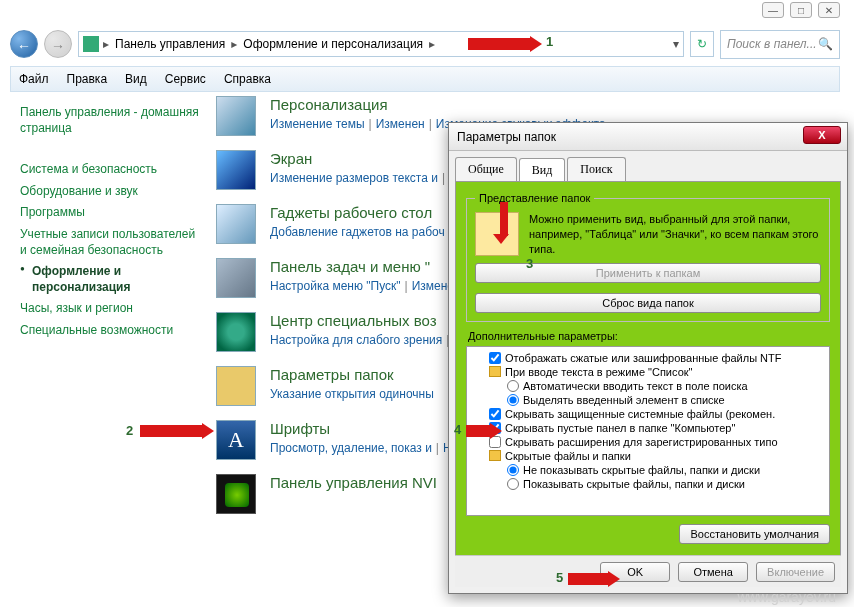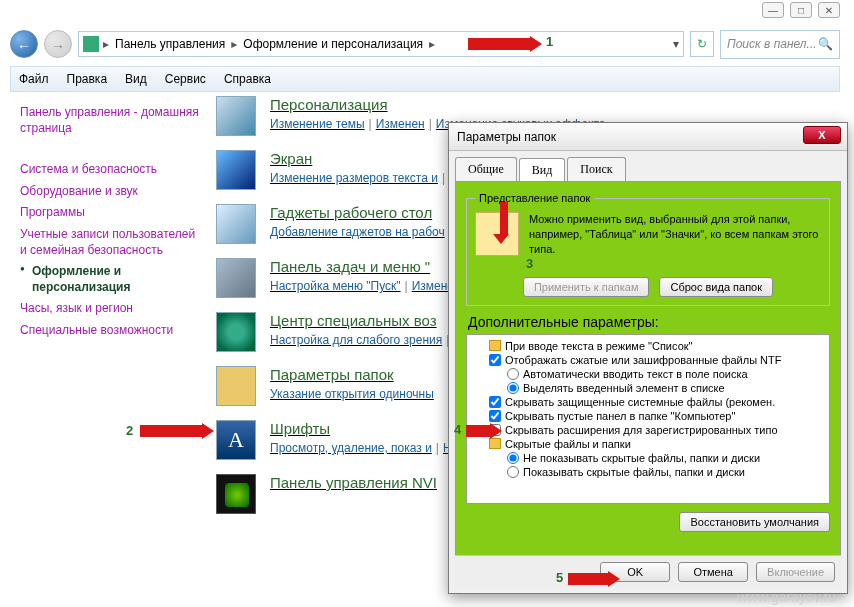--- a/index.html
+++ b/index.html
@@ -20,27 +20,27 @@
   .refresh { width:24px; height:26px; border:1px solid #b5cde0; background:#fff; display:flex; align-items:center; justify-content:center; color:#2a6; font-size:12px;}
   .search { width:120px; height:29px; border:1px solid #b5cde0; background:#fff; display:flex; align-items:center; padding:0 6px; color:#888; font-style:italic;}
   .search .mag { margin-left:auto; color:#2a6aaf; font-style:normal;}
   
   
   .menubar { position:absolute; left:10px; top:66px; right:14px; height:26px; background:linear-gradient(#f6f9fc,#e4eef7); border:1px solid #cfe0ee; display:flex; align-items:center; padding:0 8px; gap:18px;}
   .menubar span { color:#000; }
 
   
   .side { position:absolute; left:10px; top:96px; width:200px; padding:6px 10px; }
-  .side a { display:block; color:#a21caf; padding:3px 0; text-decoration:none; line-height:1.3; }
+  .side a { display:block; color:#15803d; padding:3px 0; text-decoration:none; line-height:1.3; }
   .side a.current { color:#1a4b2a; font-weight:bold; position:relative; padding-left:12px;}
   .side a.current::before { content:"●"; position:absolute; left:0; top:3px; font-size:8px; }
 
   
   .main { position:absolute; left:216px; top:96px; right:14px; bottom:0; overflow:hidden; }
-  .cat { display:flex; margin-bottom:14px;text-decoration:underline; }
+  .cat { display:flex; margin-bottom:14px; }
   .cat .ci { width:40px; height:40px; margin-right:14px; background:#6b9; border:1px solid #8ab; flex-shrink:0;}
   .cat .ci.i1{background:linear-gradient(135deg,#cde,#48a);} 
   .cat .ci.i2{background:linear-gradient(135deg,#6bf,#027);} 
   .cat .ci.i3{background:linear-gradient(135deg,#def,#69b);} 
   .cat .ci.i4{background:linear-gradient(135deg,#abc,#678);} 
   .cat .ci.i5{background:radial-gradient(circle,#3a8 30%,#064 80%);} 
   .cat .ci.i6{background:#e9c96a;} 
   .cat .ci.i7{background:linear-gradient(#36a,#036); position:relative;} .cat .ci.i7::after{content:"A";position:absolute;inset:0;display:flex;align-items:center;justify-content:center;color:#fff;font-size:22px;font-family:Georgia,serif;}
   .cat .ci.i8{background:#111;border-color:#555;position:relative;} .cat .ci.i8::after{content:"";position:absolute;left:8px;top:8px;width:24px;height:24px;background:radial-gradient(circle,#7c0,#060);border-radius:4px;}
   .cat h3 { color:#2d6a2f; font-size:15px; font-weight:normal; margin-bottom:2px;}
@@ -60,24 +60,24 @@
   .dlg .xbtn { position:absolute; right:6px; top:3px; width:38px; height:18px; background:linear-gradient(#e46,#a01); border:1px solid #7a0010; border-radius:3px; color:#fff; display:flex; align-items:center; justify-content:center; font-weight:bold; font-size:11px;}
   .dlg .tabs { display:flex; padding:6px 6px 0; gap:2px;}
   .dlg .tab { padding:4px 12px; border:1px solid #9a9a9a; border-bottom:none; background:#f4f4f4; border-radius:3px 3px 0 0;font-family:Liberation Serif, serif;}
   .dlg .tab.active { background:#fff; position:relative; top:1px;}
   .dlg .page { margin:0 6px 6px; border:1px solid #9a9a9a; background:#84cc16; padding:10px; height:400px; position:relative;}
   .dlg fieldset { border:1px solid #bcbcbc; padding:8px; font-size:11px; margin-bottom:8px;}
   .dlg legend { padding:0 4px; }
   .fv { display:flex; gap:10px; }
   .fvico { width:44px; height:44px; border:1px solid #c7b060; background:#fde9a0; }
   .fvtxt { flex:1; line-height:1.35; }
-  .btnrow { display:flex; gap:10px; margin-top:20px; justify-content:center;}
+  .btnrow { display:flex; gap:10px; margin-top:6px; justify-content:center;flex-direction:column;}
   .wbtn { padding:3px 10px; border:1px solid #8a8a8a; background:linear-gradient(#fdfdfd,#e3e3e3); border-radius:3px; font-size:11px;}
   .wbtn.dis { color:#9a9a9a; }
-  .advlbl { margin:4px 0 4px 2px; font-size:14px;}
+  .advlbl { margin:4px 0 4px 2px; font-size:11px;}
   .advbox { border:1px solid #9a9a9a; background:#fff; height:170px; overflow:auto; padding:4px 4px; font-size:11px;}
   .advbox .row { display:flex; align-items:center; gap:4px; padding:1px 0; white-space:nowrap;}
   .advbox .indent1 { padding-left:18px; }
   .advbox .indent2 { padding-left:36px; }
   .fld { width:12px; height:11px; background:#f3c445; border:1px solid #c79516; display:inline-block; flex-shrink:0;}
   .cb, .rb { width:12px; height:12px; flex-shrink:0; }
   .restore { text-align:right; margin-top:8px;}
   .dlgfoot { position:absolute; left:6px; right:6px; bottom:6px; height:32px; border-top:1px solid #c7c7c7; background:#eee; display:flex; align-items:center; justify-content:flex-end; gap:8px; padding:0 6px;}
   .watermark { position:absolute; right:18px; bottom:2px; color:#d0d0d0; font-size:14px; }
 </style>
@@ -211,26 +211,26 @@
       </div>
       <div class="btnrow">
         <button class="wbtn dis">Применить к папкам</button>
         <button class="wbtn">Сброс вида папок</button>
       </div>
     </fieldset>
 
     <div class="advlbl">Дополнительные параметры:</div>
     <div class="advbox" id="advbox">
         <div class="row indent1">
+          <input type="checkbox" class="cb" checked="" style="">
+          <span>Отображать сжатые или зашифрованные файлы NTF</span>
+        </div>
+        <div class="row indent1">
           <span class="fld"></span>
           <span>При вводе текста в режиме "Список"</span>
-        </div>
-        <div class="row indent1">
-          <input type="checkbox" class="cb" checked="" style="">
-          <span>Отображать сжатые или зашифрованные файлы NTF</span>
         </div>
         <div class="row indent2">
           <input type="radio" class="rb" style="">
           <span>Автоматически вводить текст в поле поиска</span>
         </div>
         <div class="row indent2">
           <input type="radio" class="rb" checked="" style="">
           <span>Выделять введенный элемент в списке</span>
         </div>
         <div class="row indent1">

